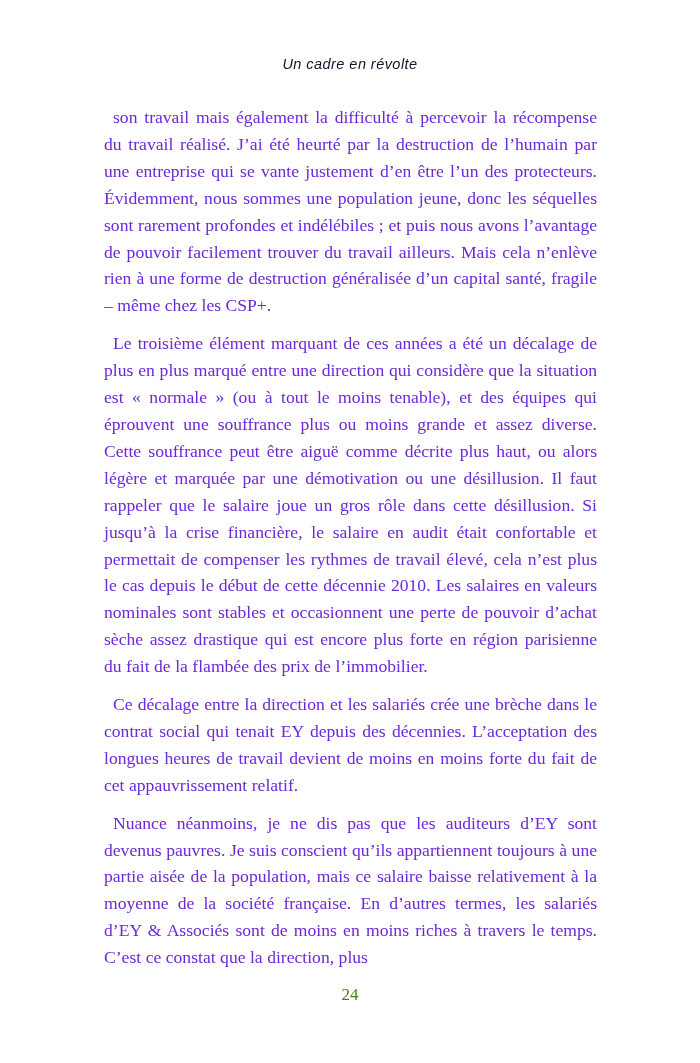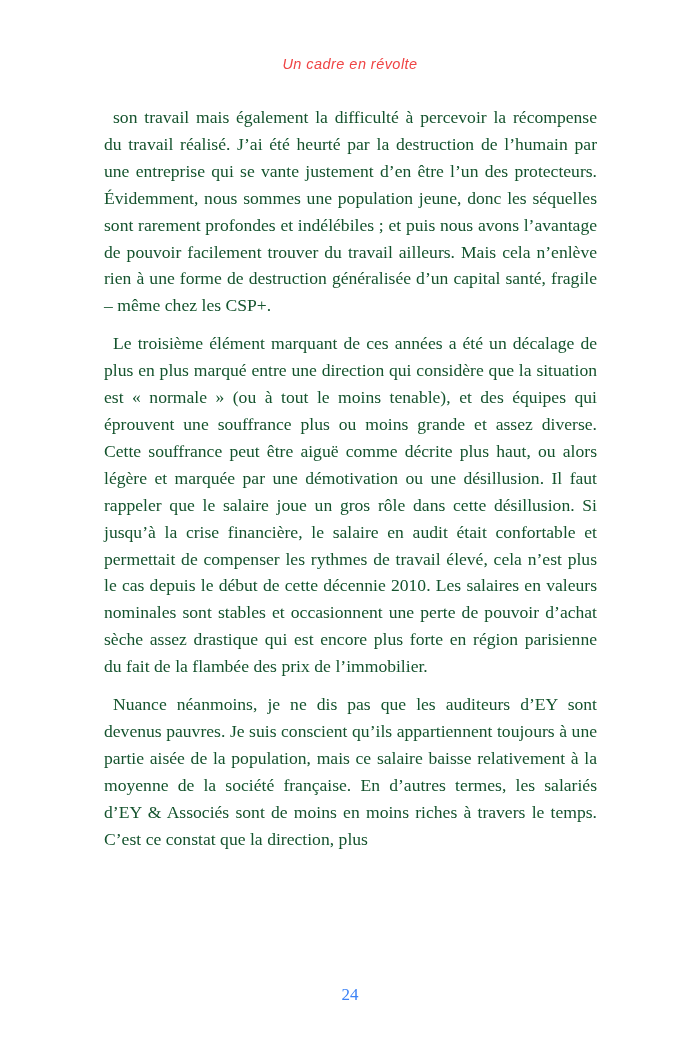--- a/index.html
+++ b/index.html
@@ -22,38 +22,38 @@
   .running-header {
     position: absolute;
     top: 56px;
     left: 0;
     width: 700px;
     text-align: center;
     font-family: "Liberation Sans", "DejaVu Sans", sans-serif;
     font-style: italic;
     font-size: 14.5px;
     letter-spacing: 0.45px;
-    color: #ef4444;
+    color: #0f172a;
     white-space: nowrap;
   }
 
   
   .text-block {
     position: absolute;
     top: 104px;
     left: 104px;
     width: 493px;
   }
 
   .para {
     margin: 0;
     font-family: "Liberation Serif", "DejaVu Serif", serif;
     font-size: 17.6px;
     line-height: 26.9px;
-    color: #14532d;
+    color: #6d28d9;
     text-align: justify;
     text-justify: inter-word;
     text-indent: 9px;
     hyphens: manual;
     -webkit-hyphens: manual;
     word-spacing: 0.1px;
   }
 
   .para + .para {
     margin-top: 11px;
@@ -61,31 +61,32 @@
 
   
   .folio {
     position: absolute;
     top: 985px;
     left: 0;
     width: 700px;
     text-align: center;
     font-family: "Liberation Serif", "DejaVu Serif", serif;
     font-size: 17px;
-    color: #3b82f6;
+    color: #4d7c0f;
   }
 </style>
 </head>
 <body>
 
 <div class="page">
 
   <div class="running-header">Un cadre en révolte</div>
 
   <div class="text-block">
     <p class="para">son travail mais également la difficulté à percevoir la récompense du travail réalisé. J’ai été heurté par la destruction de l’humain par une entreprise qui se vante justement d’en être l’un des protecteurs. Évidemment, nous sommes une population jeune, donc les séquelles sont rarement profondes et indélébiles ; et puis nous avons l’avantage de pouvoir facilement trouver du travail ailleurs. Mais cela n’enlève rien à une forme de destruction généralisée d’un capital santé, fragile – même chez les CSP+.</p>
     <p class="para">Le troisième élément marquant de ces années a été un décalage de plus en plus marqué entre une direction qui considère que la situation est « normale » (ou à tout le moins tenable), et des équipes qui éprouvent une souffrance plus ou moins grande et assez diverse. Cette souffrance peut être aiguë comme décrite plus haut, ou alors légère et marquée par une démotivation ou une désillusion. Il faut rappeler que le salaire joue un gros rôle dans cette désillusion. Si jusqu’à la crise financière, le salaire en audit était confortable et permettait de compenser les rythmes de travail élevé, cela n’est plus le cas depuis le début de cette décennie 2010. Les salaires en valeurs nominales sont stables et occasionnent une perte de pouvoir d’achat sèche assez drastique qui est encore plus forte en région parisienne du fait de la flambée des prix de l’immobilier.</p>
+    <p class="para">Ce décalage entre la direction et les salariés crée une brèche dans le contrat social qui tenait EY depuis des décennies. L’acceptation des longues heures de travail devient de moins en moins forte du fait de cet appauvrissement relatif.</p>
     <p class="para">Nuance néanmoins, je ne dis pas que les auditeurs d’EY sont devenus pauvres. Je suis conscient qu’ils appartiennent toujours à une partie aisée de la population, mais ce salaire baisse relativement à la moyenne de la société française. En d’autres termes, les salariés d’EY &amp; Associés sont de moins en moins riches à travers le temps. C’est ce constat que la direction, plus</p>
   </div>
 
   <div class="folio">24</div>
 
 </div>
 
 </body></html>

